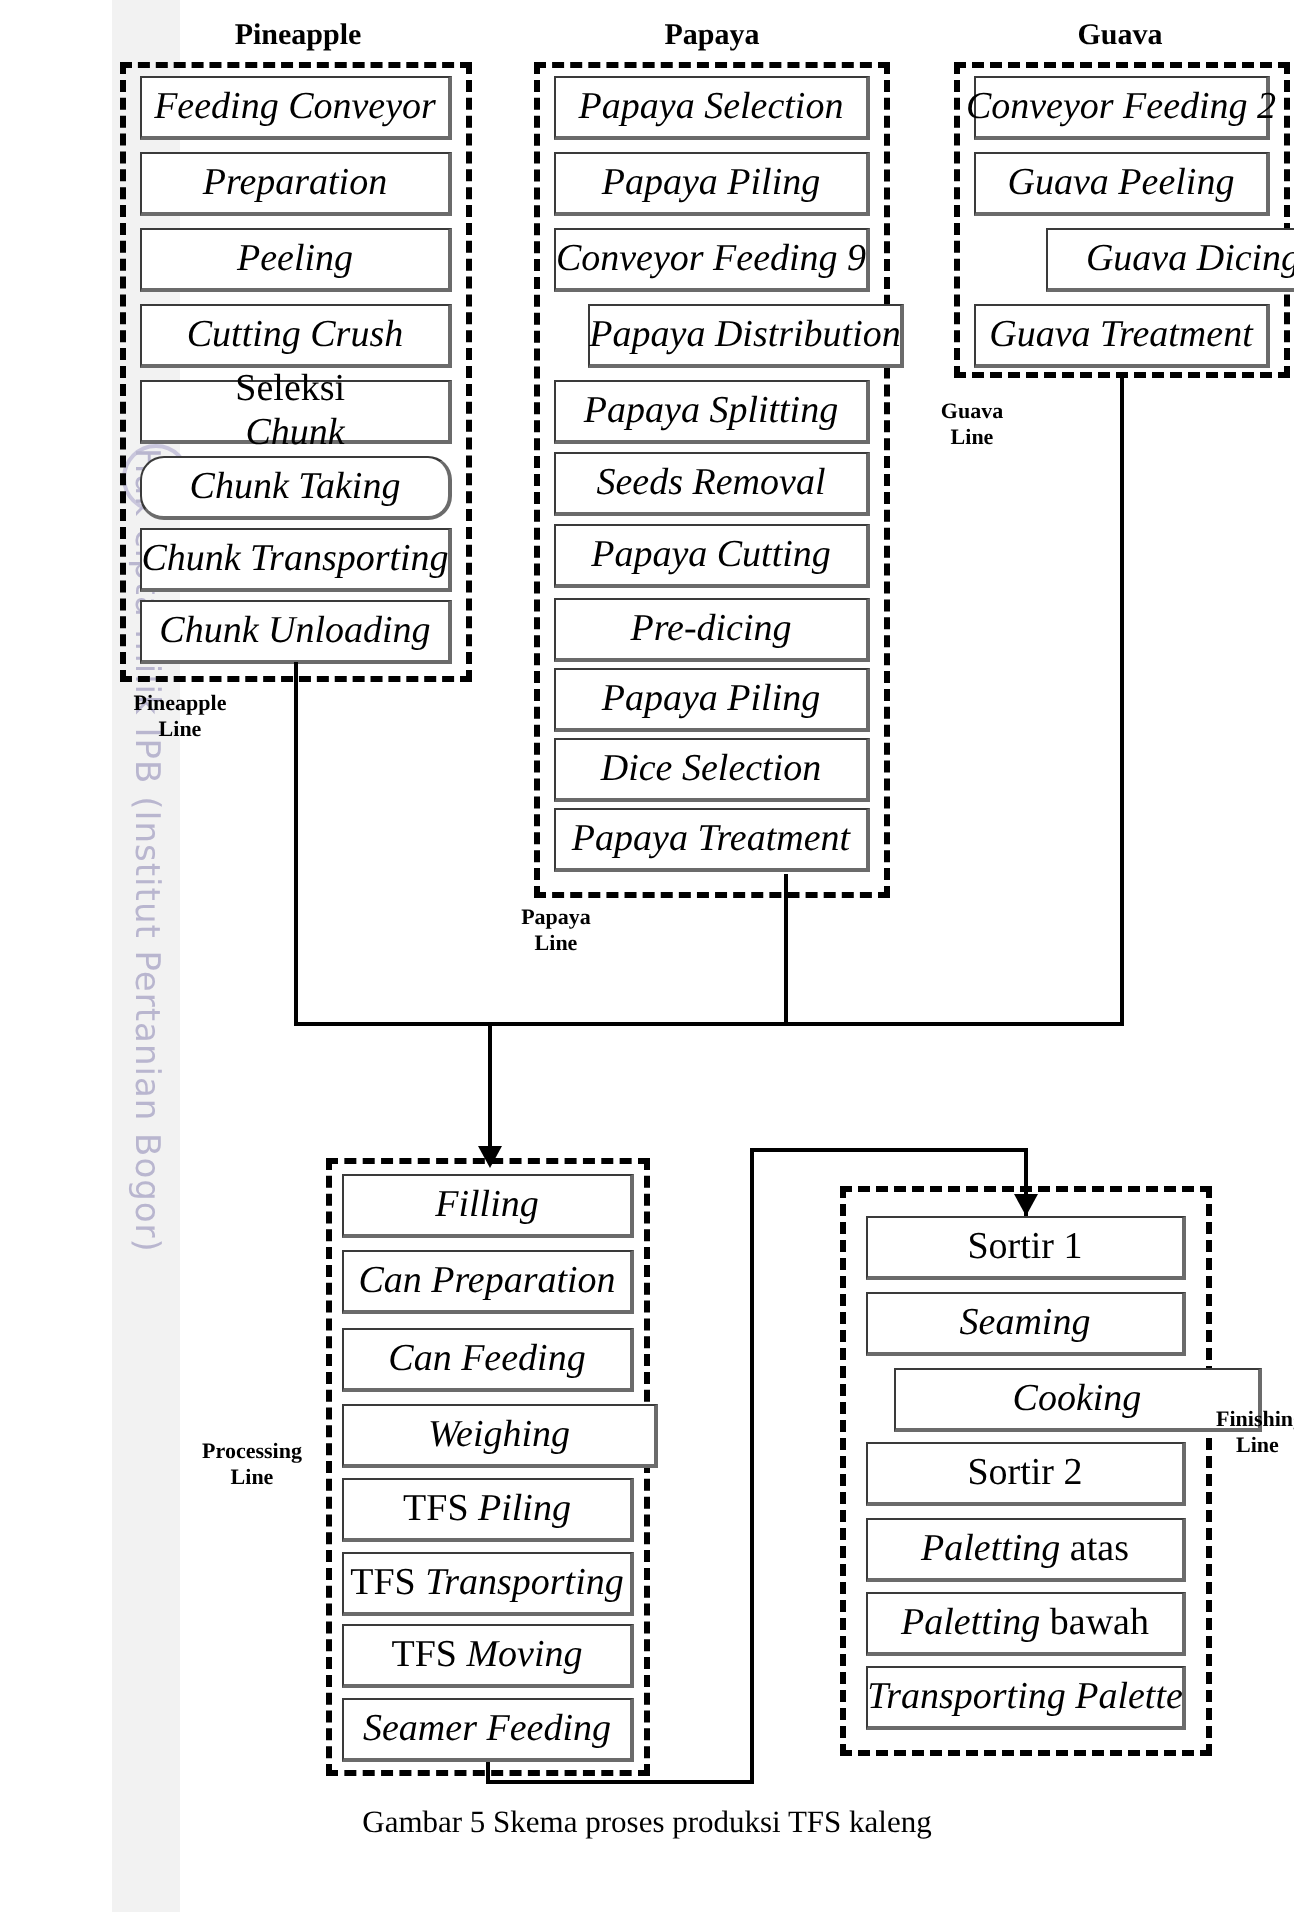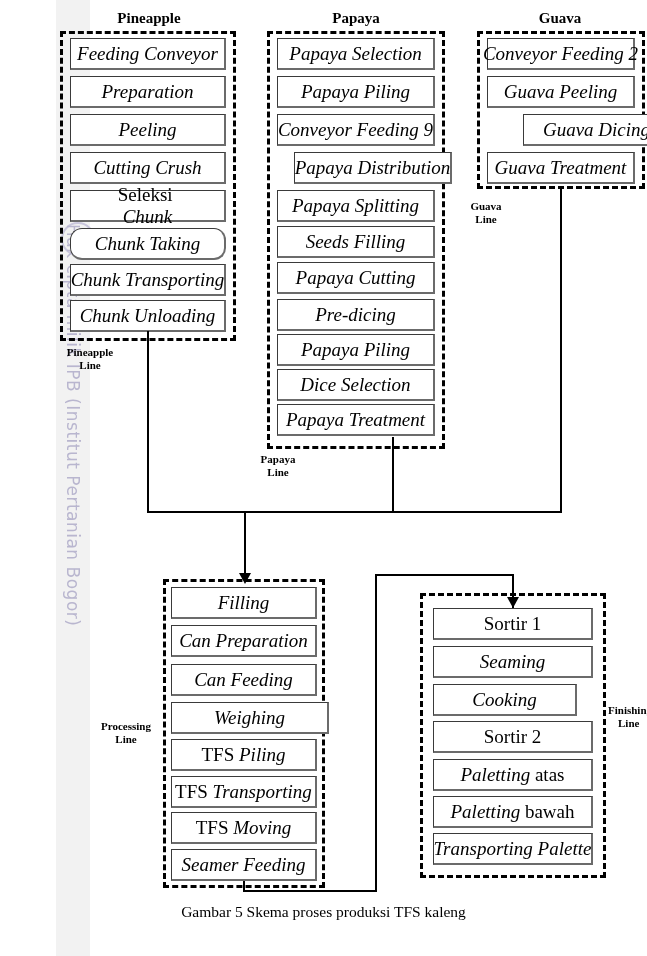--- a/index.html
+++ b/index.html
@@ -164,21 +164,21 @@
     <span>Pineapple</span><br>
     <span>Line</span>
   </div>
 
   <div class="group" style="left:267px; top:31px; width:178px; height:418px;"></div>
   <div class="pbox" style="left:277px; top:38px; width:158px; height:32px;">Papaya Selection</div>
   <div class="pbox" style="left:277px; top:76px; width:158px; height:32px;">Papaya Piling</div>
   <div class="pbox" style="left:277px; top:114px; width:158px; height:32px;">Conveyor Feeding 9</div>
   <div class="pbox" style="left:277px; top:152px; width:158px; height:32px;margin-left:17px;">Papaya Distribution</div>
   <div class="pbox" style="left:277px; top:190px; width:158px; height:32px;">Papaya Splitting</div>
-  <div class="pbox" style="left:277px; top:226px; width:158px; height:32px;">Seeds Filling</div>
+  <div class="pbox" style="left:277px; top:226px; width:158px; height:32px;">Seeds Removal</div>
   <div class="pbox" style="left:277px; top:262px; width:158px; height:32px;">Papaya Cutting</div>
   <div class="pbox" style="left:277px; top:299px; width:158px; height:32px;">Pre-dicing</div>
   <div class="pbox" style="left:277px; top:334px; width:158px; height:32px;">Papaya Piling</div>
   <div class="pbox" style="left:277px; top:369px; width:158px; height:32px;">Dice Selection</div>
   <div class="pbox" style="left:277px; top:404px; width:158px; height:32px;">Papaya Treatment</div>
   <div class="line-label" style="left:232px; top:453px; width:92px;">
     <span>Papaya</span><br>
     <span>Line</span>
   </div>
 
@@ -225,21 +225,21 @@
   <div class="conn" style="left:243px; top:881px; width:2px; height:11px;"></div>
   <div class="conn" style="left:243px; top:890px; width:134px; height:2px;"></div>
   <div class="conn" style="left:375px; top:574px; width:2px; height:318px;"></div>
   <div class="conn" style="left:375px; top:574px; width:139px; height:2px;"></div>
   <div class="conn" style="left:512px; top:574px; width:2px; height:35px;"></div>
   <div class="arrow-down" style="left:507px; top:597px;"></div>
 
   <div class="group" style="left:420px; top:593px; width:186px; height:285px;"></div>
   <div class="pbox roman" style="left:433px; top:608px; width:160px; height:32px;">Sortir 1</div>
   <div class="pbox" style="left:433px; top:646px; width:160px; height:32px;">Seaming</div>
-  <div class="pbox" style="left:433px; top:684px; width:144px; height:32px;">Cooking</div>
+  <div class="pbox" style="left:447px; top:684px; width:184px; height:32px;">Cooking</div>
   <div class="pbox roman" style="left:433px; top:721px; width:160px; height:32px;">Sortir 2</div>
   <div class="pbox roman" style="left:433px; top:759px; width:160px; height:32px;">
       <span class="it">Paletting</span>
       <span class="rm">&nbsp;atas</span>
     </div>
   <div class="pbox roman" style="left:433px; top:796px; width:160px; height:32px;">
       <span class="it">Paletting</span>
       <span class="rm">&nbsp;bawah</span>
     </div>
   <div class="pbox" style="left:433px; top:833px; width:160px; height:32px;">Transporting Palette</div>

